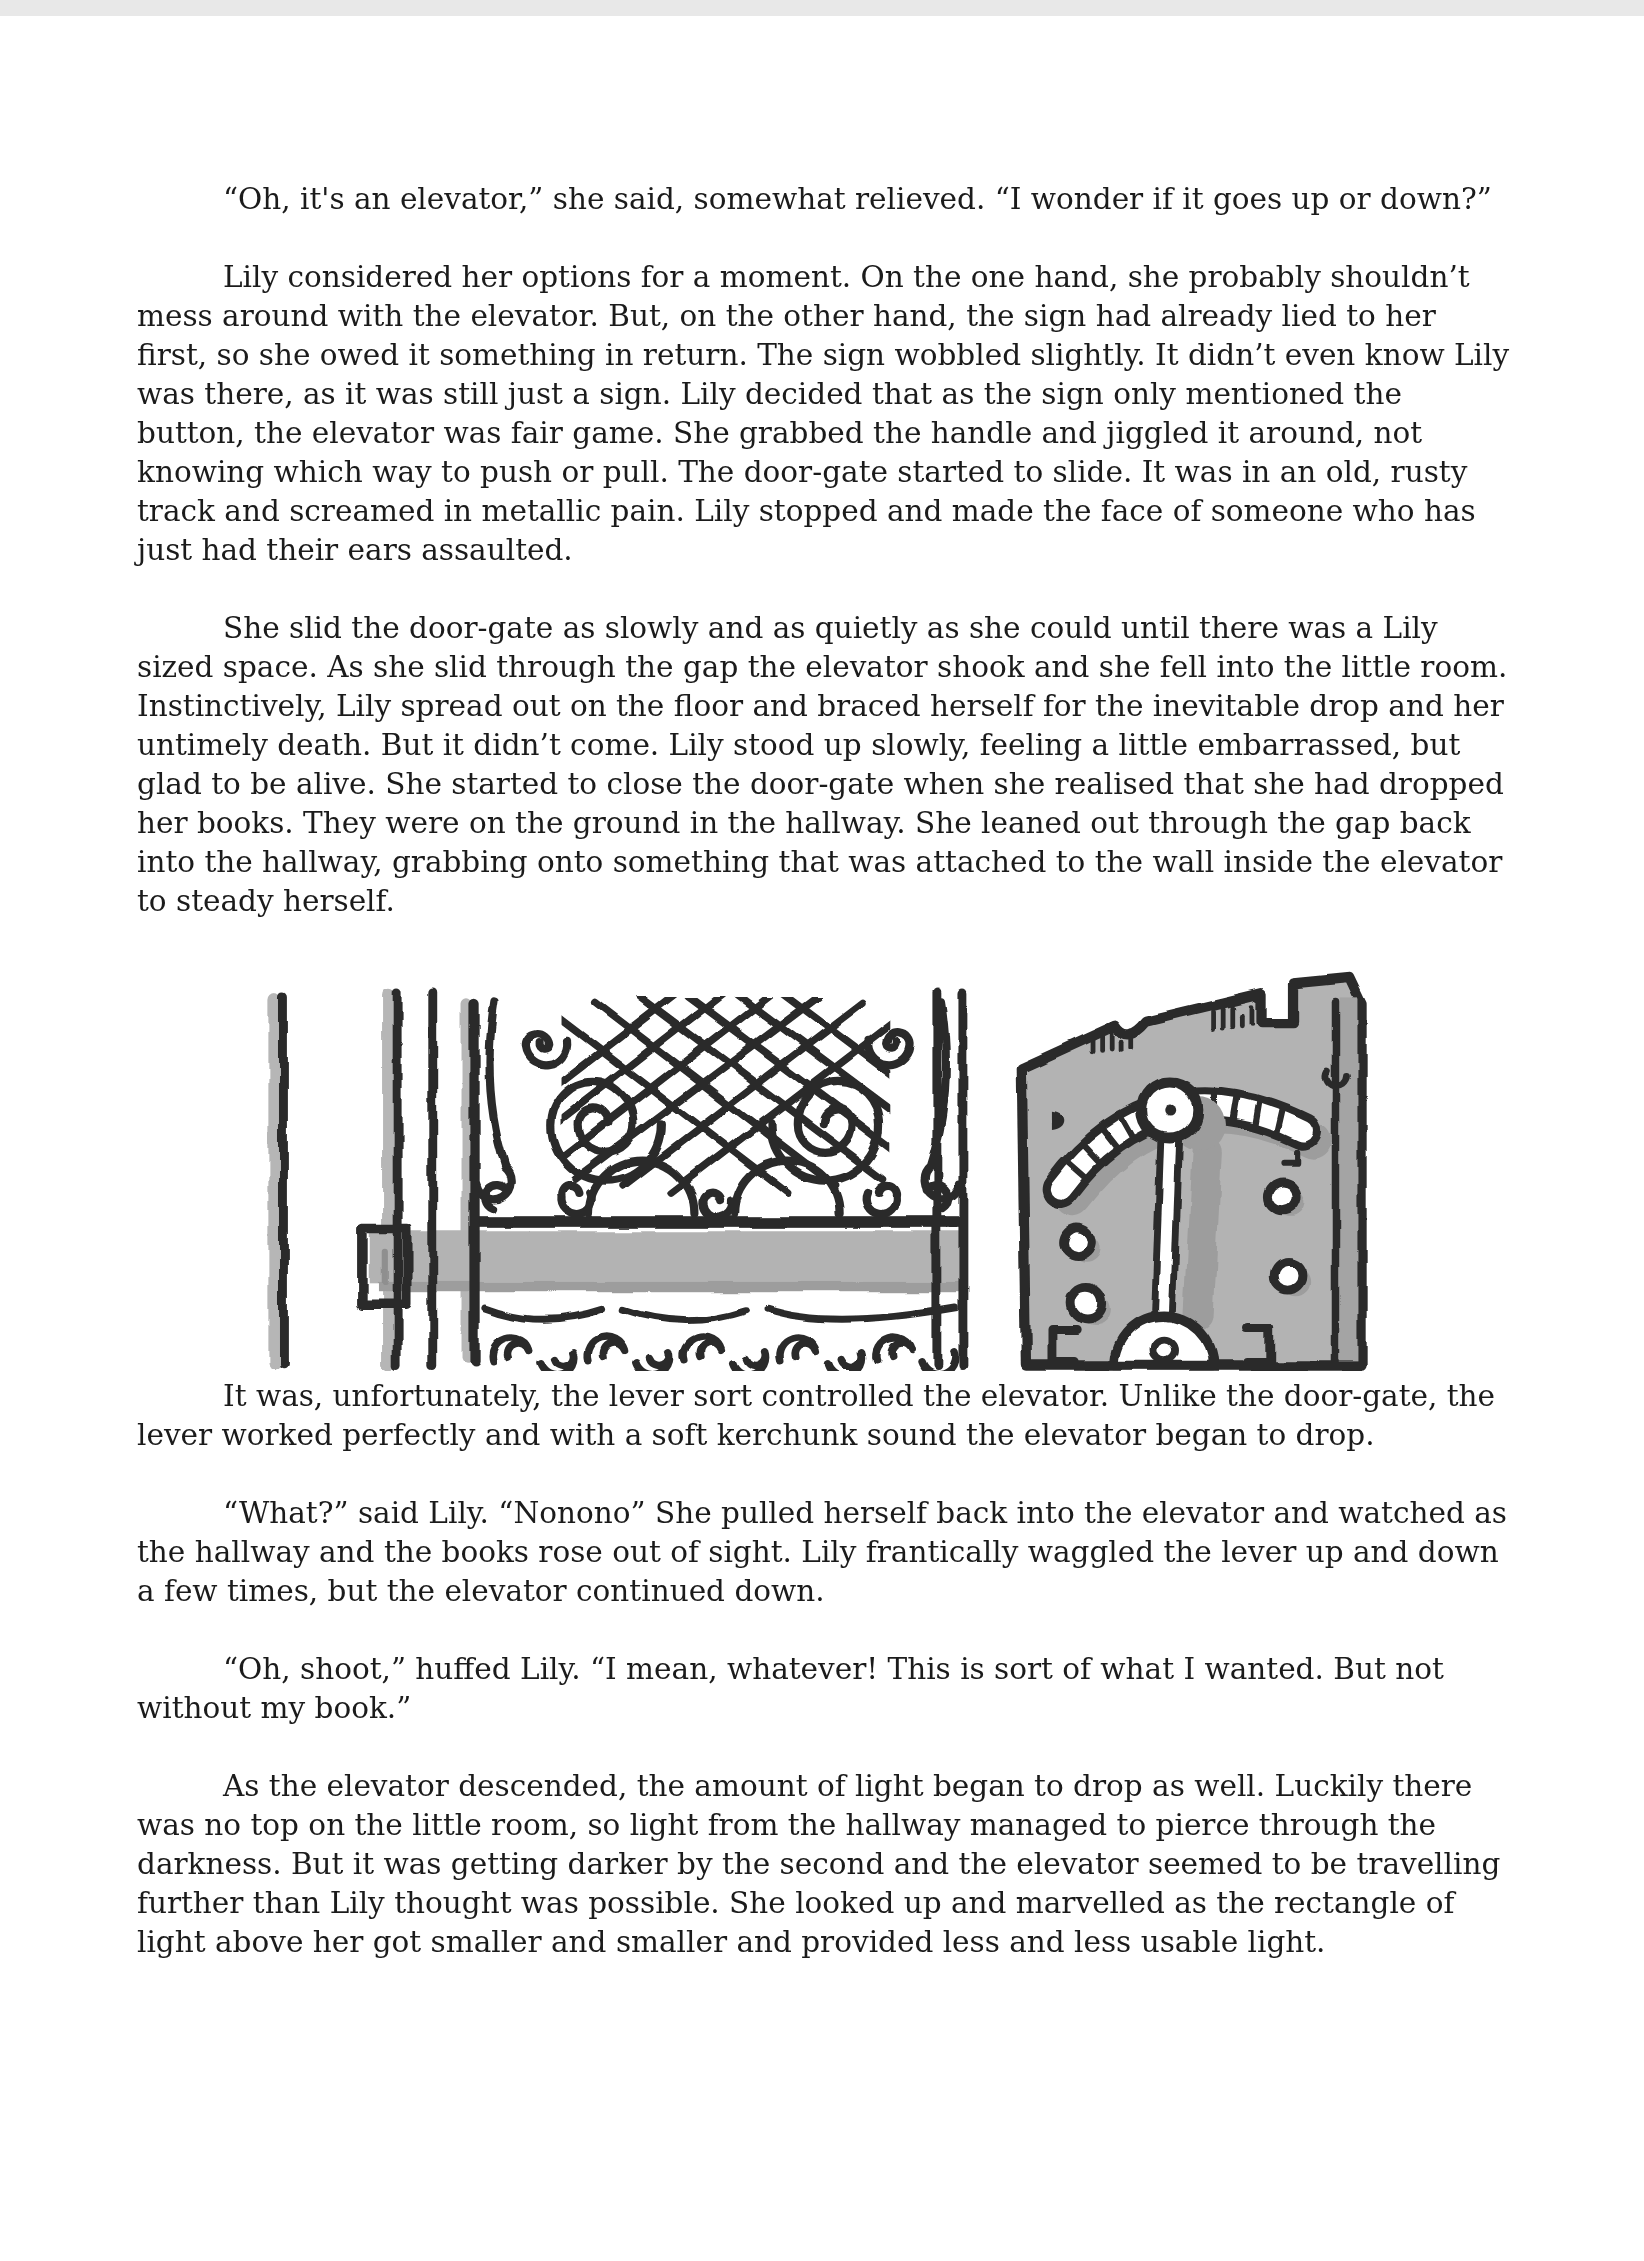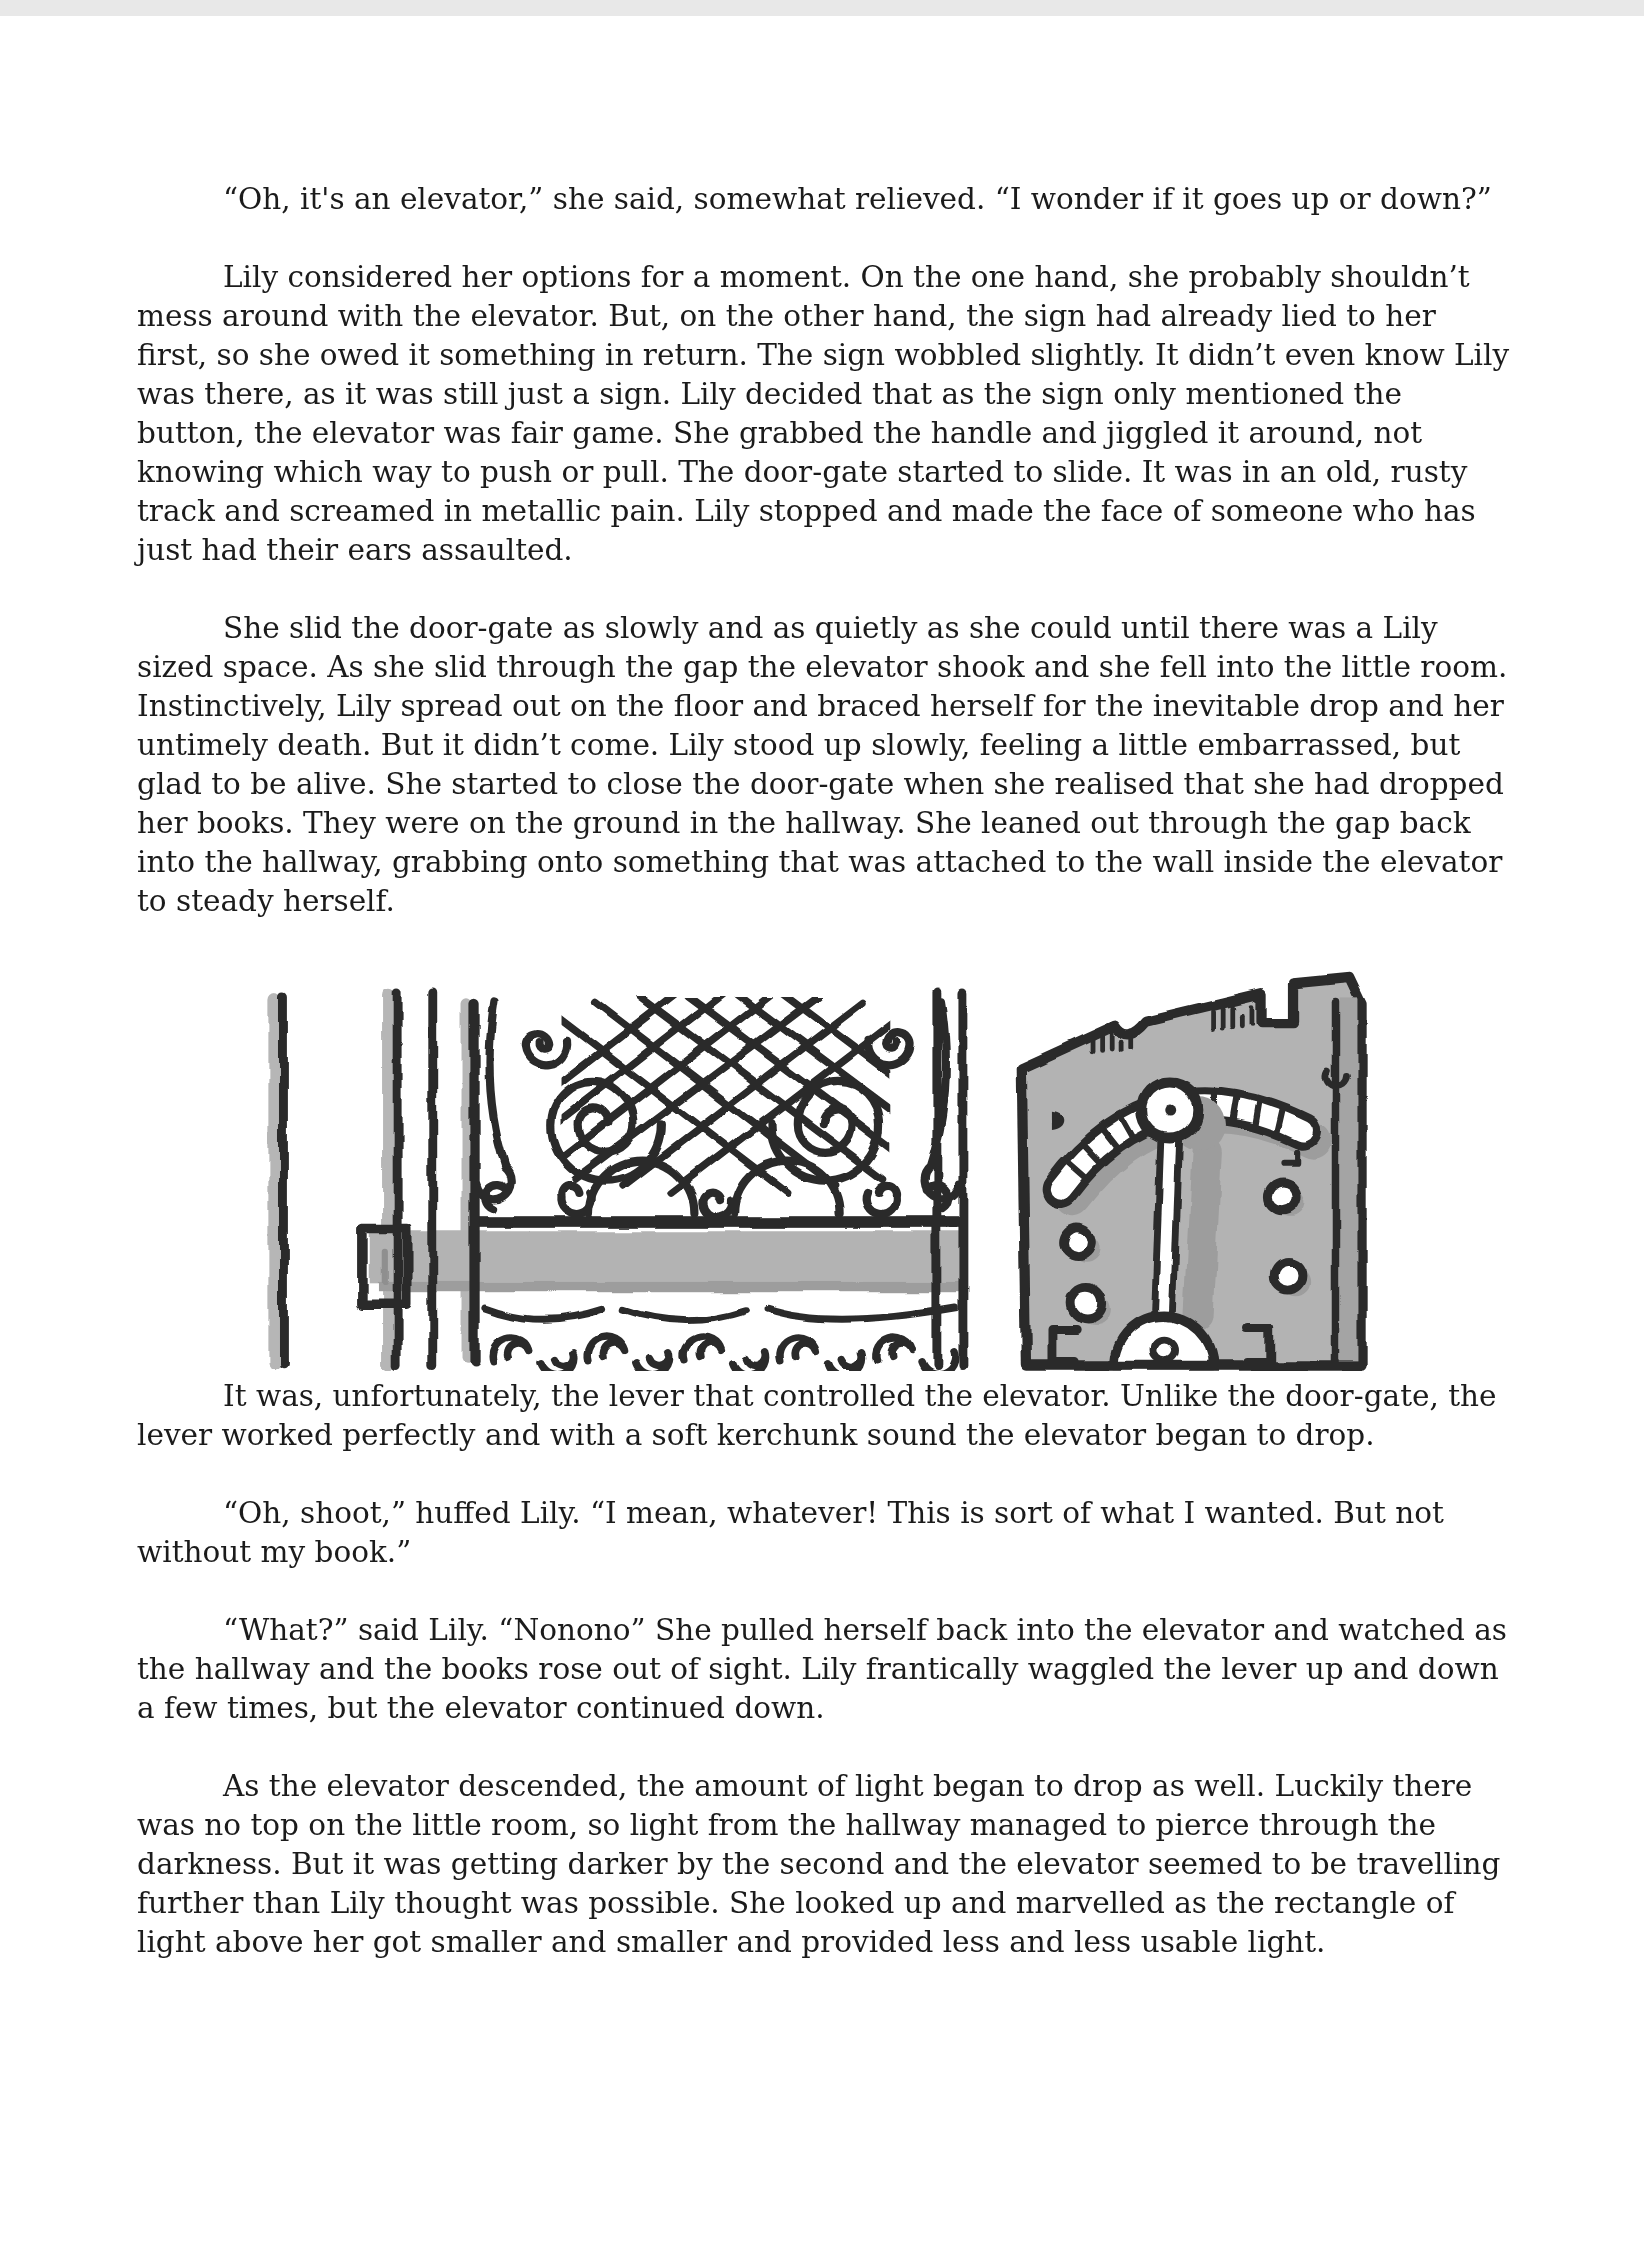--- a/index.html
+++ b/index.html
@@ -171,19 +171,19 @@
               <circle cx="1490" cy="421" r="21" fill="#ffffff" stroke-width="13"></circle>
             </g>
 
             <path d="M1180 498 H1146 V546 H1180" stroke-width="13"></path>
             <path d="M1430 498 H1464 V546 H1430" stroke-width="13"></path>
           </g>
         </g>
       </svg>
     </figure>
 
-    <p>It was, unfortunately, the lever that controlled the elevator. Unlike the door-gate, the lever worked perfectly and with a soft kerchunk sound the elevator began to drop.</p>
+    <p>It was, unfortunately, the lever sort controlled the elevator. Unlike the door-gate, the lever worked perfectly and with a soft kerchunk sound the elevator began to drop.</p>
+    <p>“What?” said Lily. “Nonono” She pulled herself back into the elevator and watched as the hallway and the books rose out of sight. Lily frantically waggled the lever up and down a few times, but the elevator continued down.</p>
     <p>“Oh, shoot,” huffed Lily. “I mean, whatever! This is sort of what I wanted. But not without my book.”</p>
-    <p>“What?” said Lily. “Nonono” She pulled herself back into the elevator and watched as the hallway and the books rose out of sight. Lily frantically waggled the lever up and down a few times, but the elevator continued down.</p>
     <p>As the elevator descended, the amount of light began to drop as well. Luckily there was no top on the little room, so light from the hallway managed to pierce through the darkness. But it was getting darker by the second and the elevator seemed to be travelling further than Lily thought was possible. She looked up and marvelled as the rectangle of light above her got smaller and smaller and provided less and less usable light.</p>
   </div>
 </div>
 
 
 </body></html>

